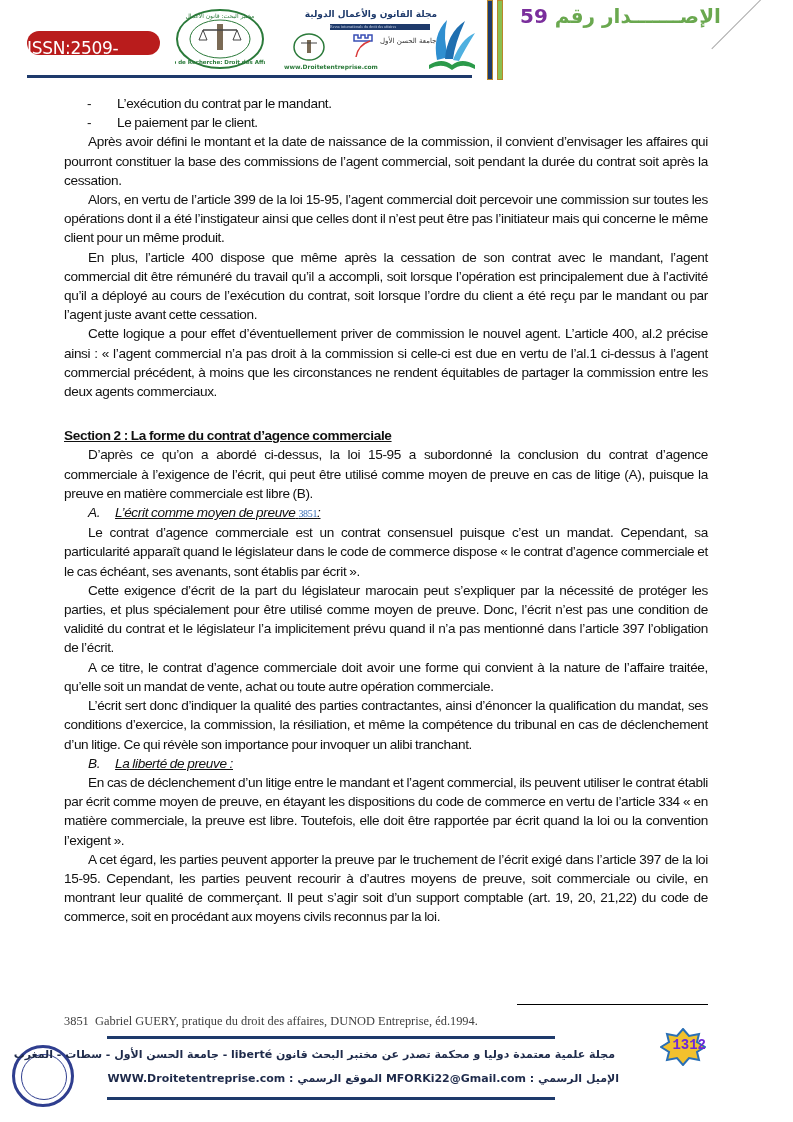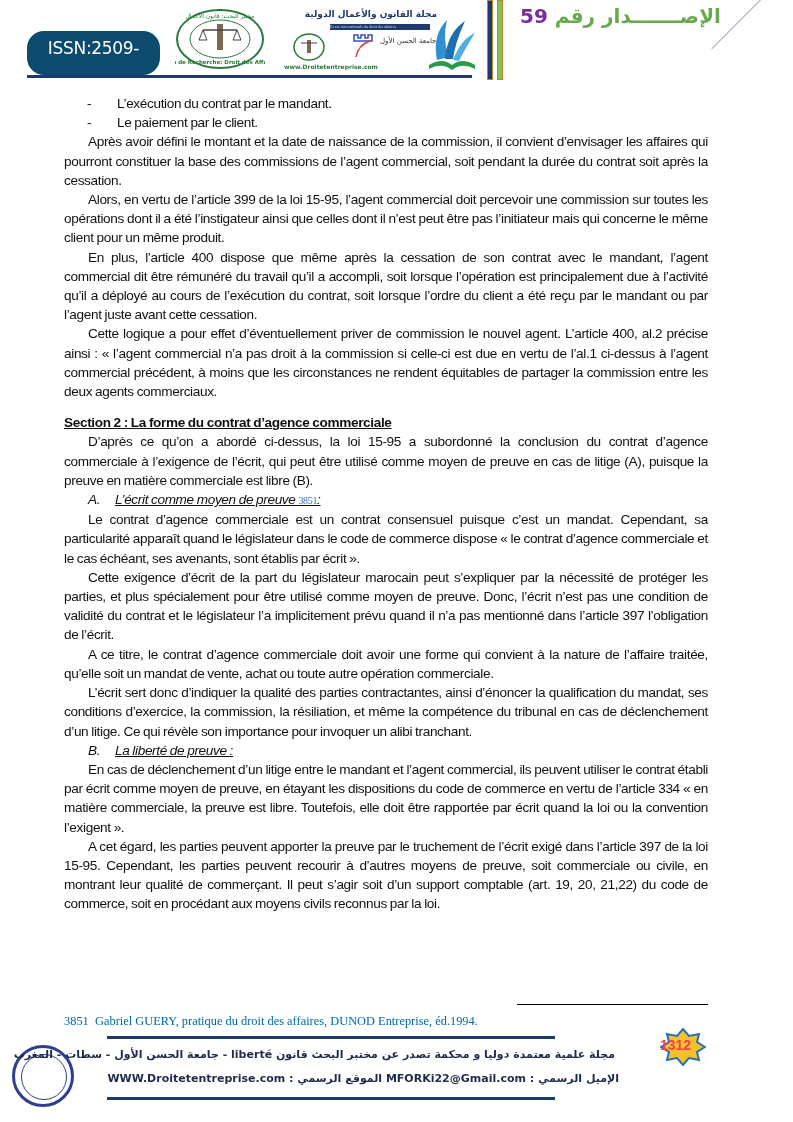--- a/index.html
+++ b/index.html
@@ -1,24 +1,24 @@
 <!DOCTYPE html>
 <html><head>
 <meta charset="utf-8">
 <style>
   html, body { margin: 0; padding: 0; background: #ffffff; }
   body { width: 793px; height: 1122px; position: relative; overflow: hidden;
          font-family: "Liberation Sans", sans-serif; color: #111; }
 
   
   .header { position: absolute; left: 0; top: 0; width: 793px; height: 80px; }
-  .issn { position: absolute; left: 27px; top: 31px; width: 133px; height: 44px;
-          background: #0c4a6e; border-radius: 17px; color: #fff;
+  .issn { position: absolute; left: 27px; top: 31px; width: 133px; height: 24px;
+          background: #b91c1c; border-radius: 17px; color: #fff;
           font-family: "DejaVu Sans", sans-serif; font-size: 17px; line-height: 34px;
-          text-align: center; letter-spacing: -0.3px; }
+          letter-spacing: -0.3px; }
   .lab-logo { position: absolute; left: 175px; top: 8px; width: 90px; height: 62px; }
   .journal-banner { position: absolute; left: 282px; top: 5px; width: 190px; height: 70px; }
   .banner-title { position: absolute; right: 35px; top: 4px; font-size: 9px; font-weight: bold;
                   color: #1e3a6b; direction: rtl; font-family: "DejaVu Sans", sans-serif; white-space: nowrap; }
   .banner-sub { position: absolute; left: 48px; top: 19px; width: 100px; height: 6px; background: #1e3a6b;
                 color: #cfd8ea; font-size: 4px; line-height: 6px; overflow: hidden; white-space: nowrap; font-family: "Liberation Serif", serif; }
   .banner-url { position: absolute; left: 2px; top: 58px; font-size: 6px; font-weight: bold; color: #2b7a3a;
                 font-family: "DejaVu Sans", sans-serif; }
   .header-rule { position: absolute; left: 27px; top: 75px; width: 445px; height: 3px; background: #1e3a6b; }
   .vbar1 { position: absolute; left: 487px; top: 0; width: 6px; height: 80px; background: #1e3a6b; border: 1px solid #b8862b; box-sizing: border-box; }
@@ -30,43 +30,43 @@
                  font-family: "DejaVu Sans", sans-serif; font-weight: bold; font-size: 24px; color: #5b8fc9; white-space: nowrap; }
   .diag-line { position: absolute; left: 700px; top: 20px; width: 80px; height: 1px; background: #aaa; transform: rotate(-45deg); }
 
   
   .content { position: absolute; left: 64px; top: 94px; width: 644px;
              font-family: "Liberation Sans", sans-serif; font-size: 13.6px; line-height: 19.2px;
              letter-spacing: -0.35px; word-spacing: -0.5px; }
   .content p { margin: 0; text-align: justify; text-indent: 24px; }
   .bullet { display: flex; margin-left: 23px; }
   .bullet .dash { width: 30px; }
-  .section-title { margin-top: 12px; font-weight: bold; text-decoration: underline; }
+  .section-title { margin-top: 25px; font-weight: bold; text-decoration: underline; }
   .sub-title { margin-left: 24px; font-style: italic; display: flex; }
   .sub-title .letter { width: 27px; }
   .sub-title .text { text-decoration: underline; }
   .footnote-ref { font-family: "Liberation Serif", serif; font-style: normal; font-size: 10px; color: #3a6fb5; }
 
   
   .fn-rule { position: absolute; left: 517px; top: 1004px; width: 191px; height: 1px; background: #000; }
-  .footnote { position: absolute; left: 64px; top: 1014px; font-family: "Liberation Serif", serif; font-size: 12.4px; color: #0369a1; }
+  .footnote { position: absolute; left: 64px; top: 1014px; font-family: "Liberation Serif", serif; font-size: 12.4px; color: #404040; }
 
   
   .stamp { position: absolute; left: 12px; top: 1045px; width: 62px; height: 62px; border-radius: 50%;
            border: 3px solid #2f3e8f; box-sizing: border-box; }
   .stamp-inner { position: absolute; left: 6px; top: 6px; width: 44px; height: 44px; border-radius: 50%; border: 1px solid #2f3e8f; }
   .foot-rule-top { position: absolute; left: 107px; top: 1036px; width: 448px; height: 3px; background: #1e3a6b; }
   .foot-rule-bot { position: absolute; left: 107px; top: 1097px; width: 448px; height: 3px; background: #1e3a6b; }
   .foot-line1 { position: absolute; left: 107px; top: 1048px; width: 508px; text-align: right; direction: rtl;
                 font-family: "DejaVu Sans", sans-serif; font-size: 11px; font-weight: bold; color: #1e2a4a; white-space: nowrap; }
   .foot-line2 { position: absolute; left: 111px; top: 1072px; width: 508px; text-align: right; direction: rtl;
                 font-family: "DejaVu Sans", sans-serif; font-size: 11px; font-weight: bold; color: #1e2a4a; white-space: nowrap; }
   .page-badge { position: absolute; left: 660px; top: 1028px; width: 46px; height: 38px; }
-  .page-num { position: absolute; left: 660px; top: 1037px; width: 46px; text-align: left;
-              font-family: Liberation Sans, sans-serif; font-size: 14px; font-weight: bold; color: #ef4444; }
+  .page-num { position: absolute; left: 660px; top: 1037px; width: 46px; text-align: right;
+              font-family: Liberation Mono, monospace; font-size: 14px; font-weight: bold; color: #6d28d9; }
 </style>
 </head>
 <body>
 
 <div class="header">
   <div class="issn">ISSN:2509-0291</div>
 
   <svg class="lab-logo" viewBox="0 0 90 62">
     <ellipse cx="45" cy="31" rx="43" ry="29" fill="#fff" stroke="#2b7a3a" stroke-width="2"></ellipse>
     <ellipse cx="45" cy="31" rx="30" ry="19" fill="none" stroke="#2b7a3a" stroke-width="1"></ellipse>

